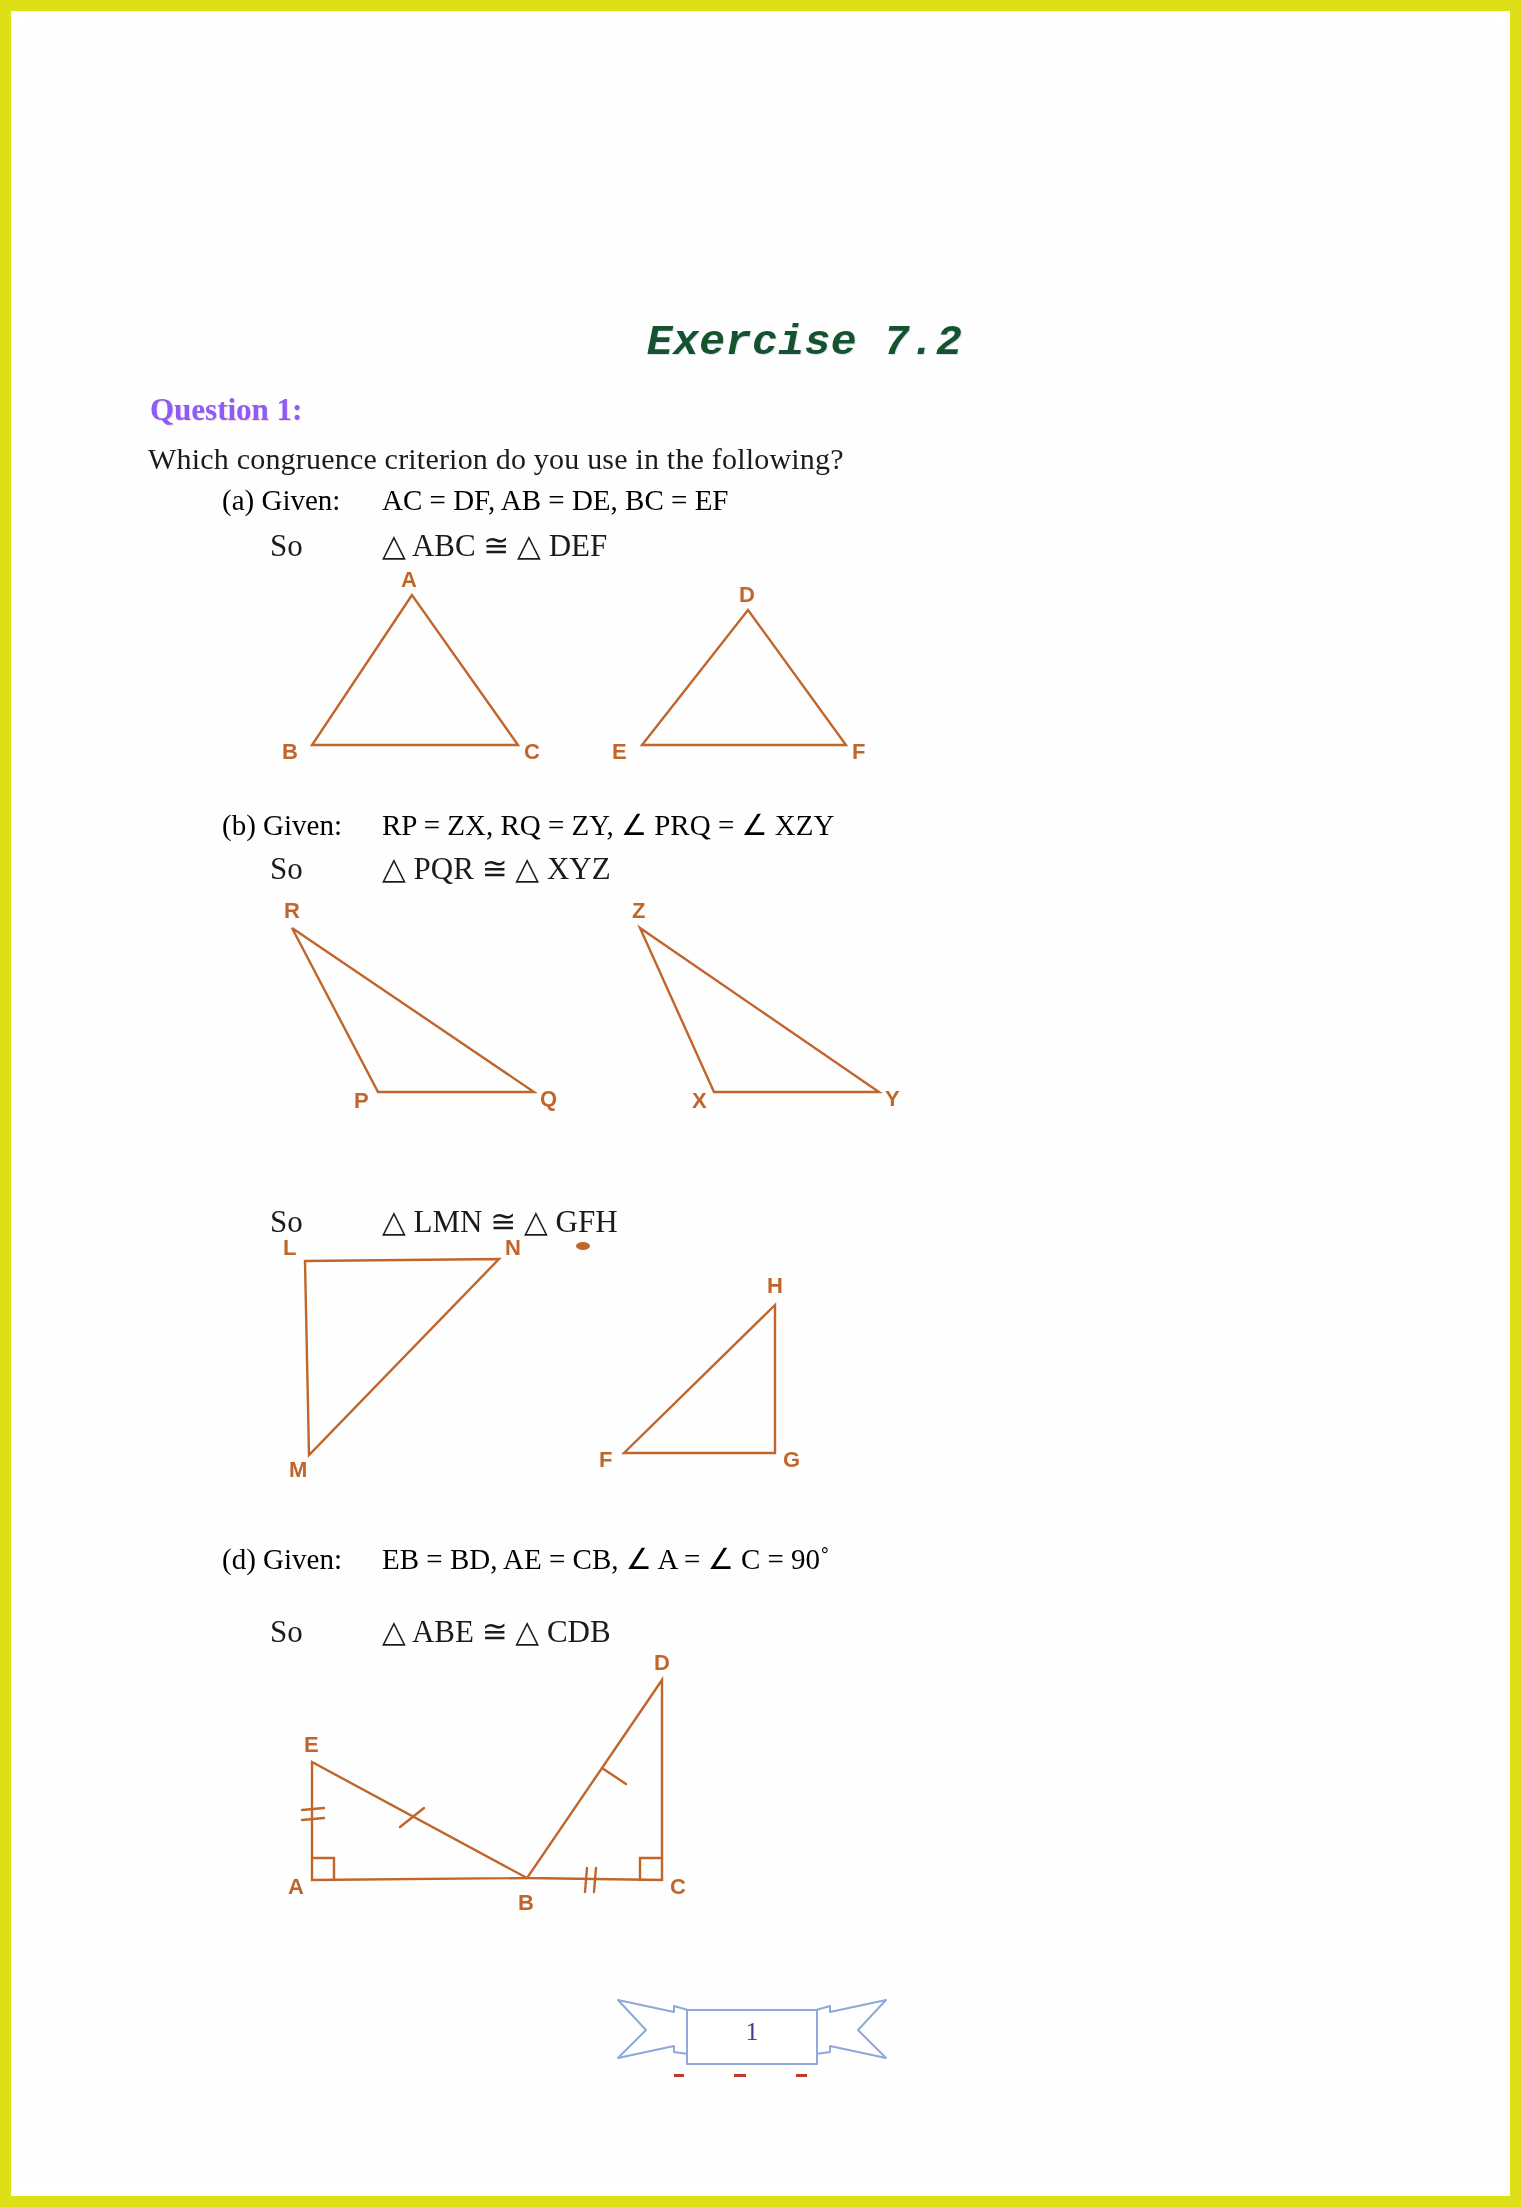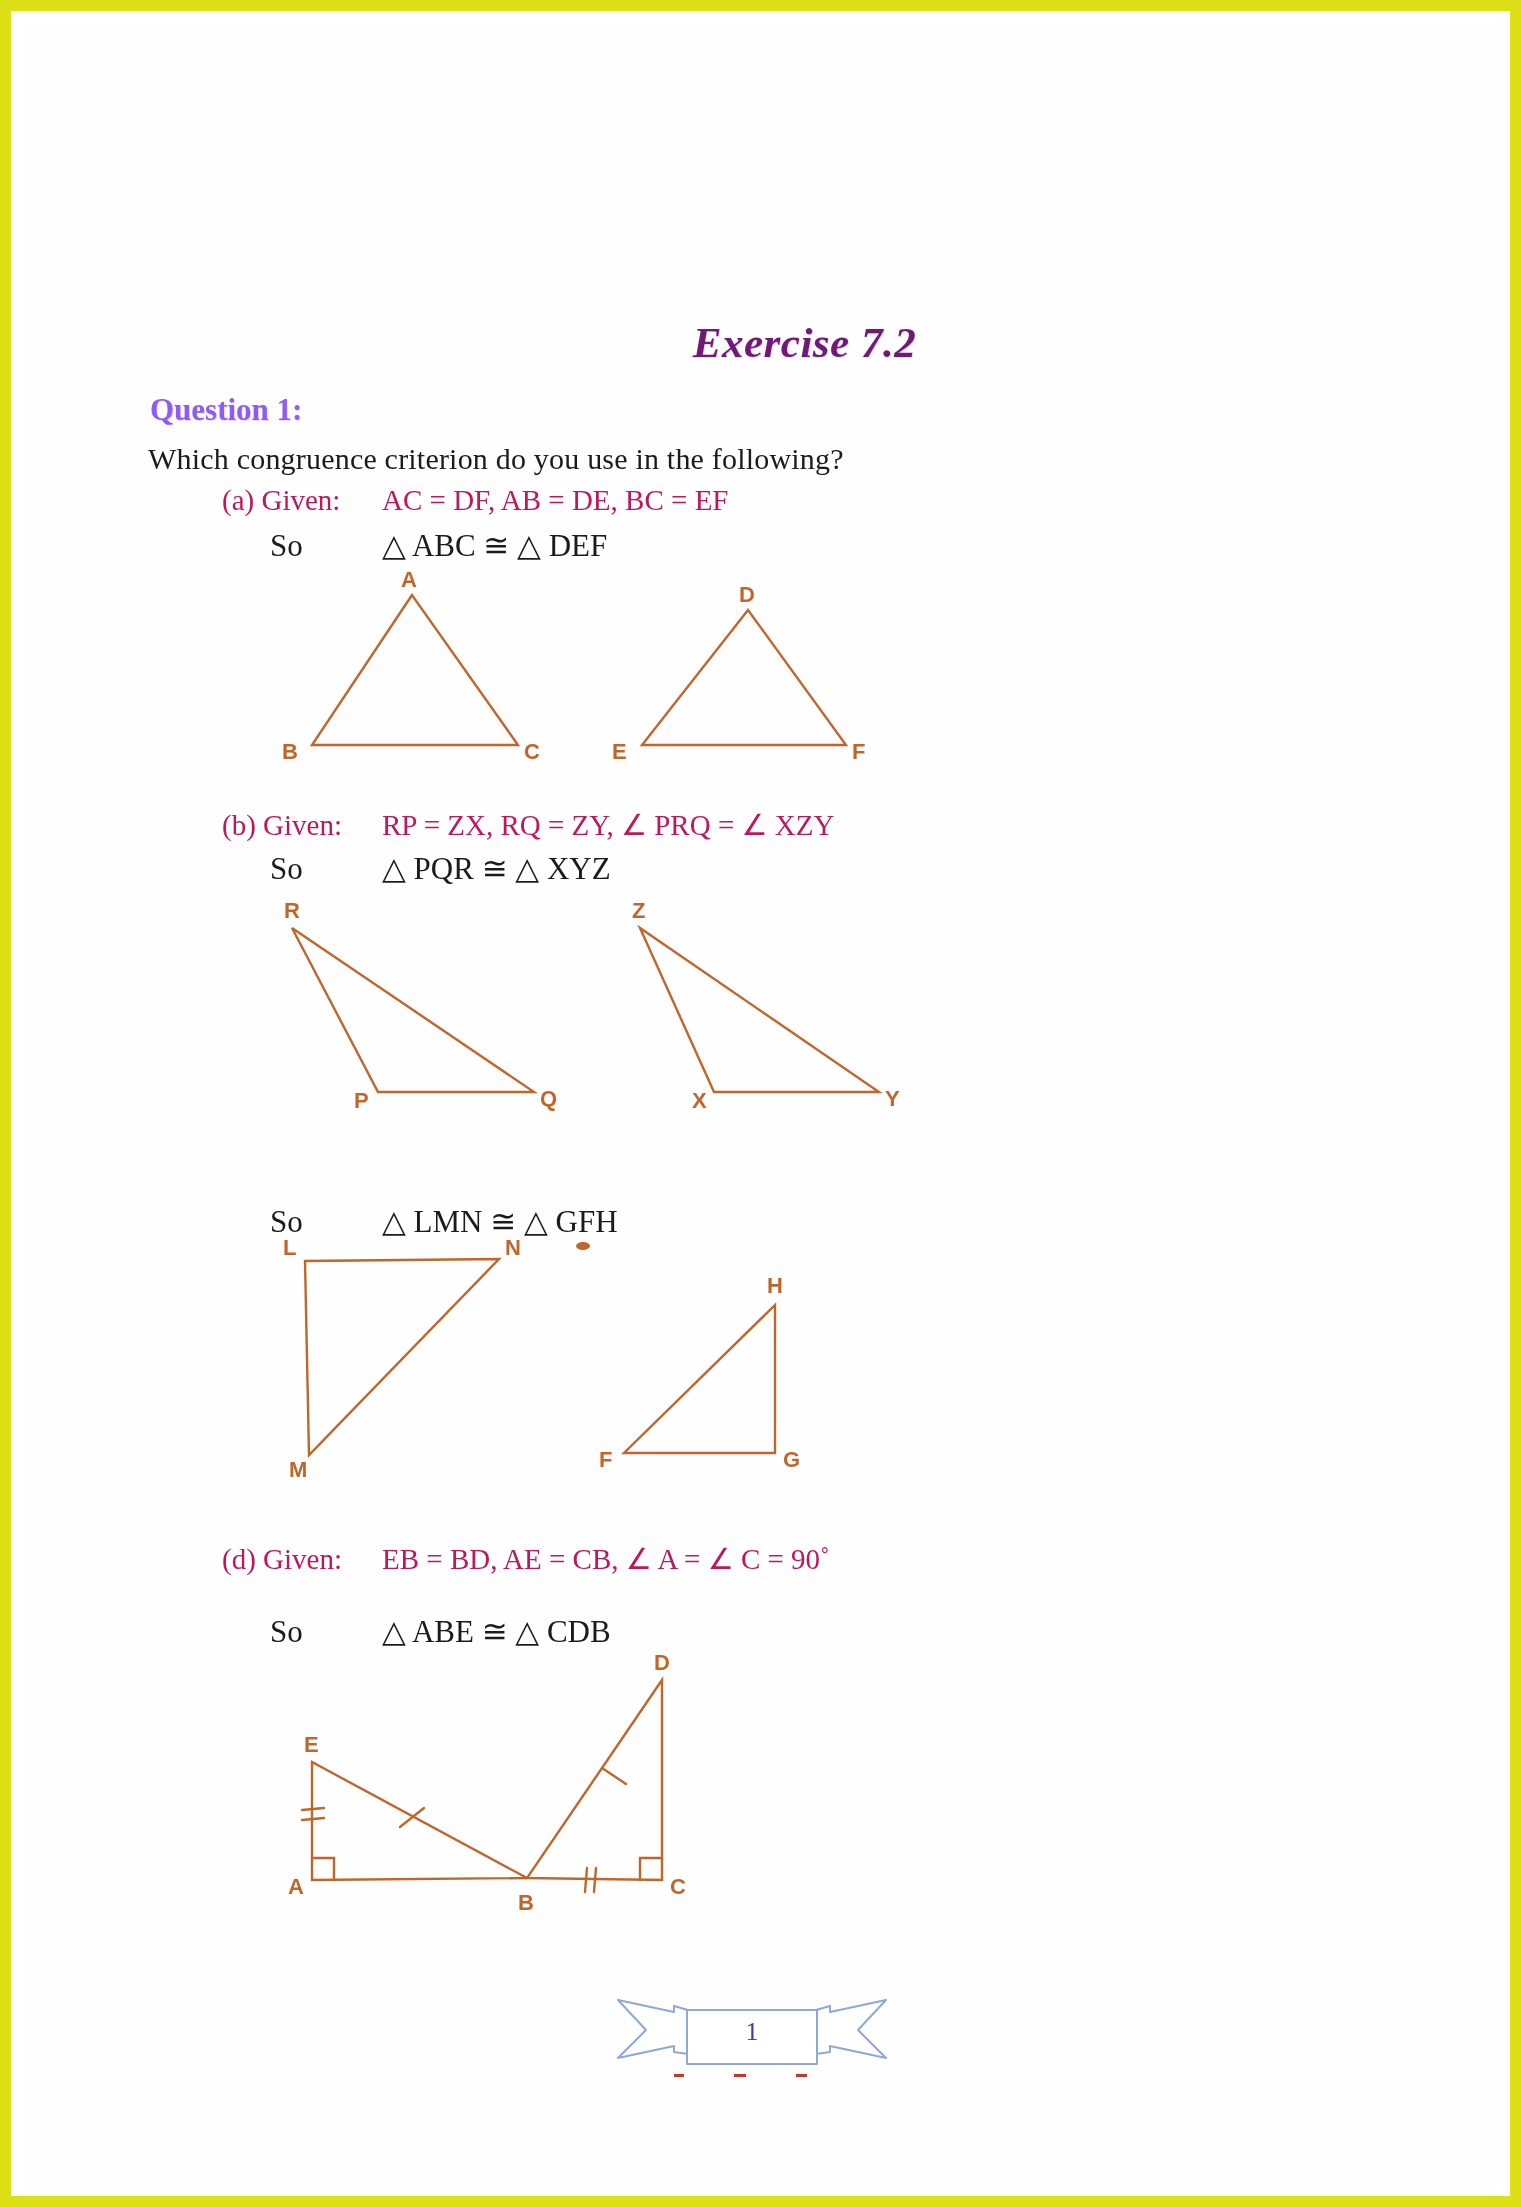--- a/index.html
+++ b/index.html
@@ -31,25 +31,25 @@
     box-shadow: inset 0 0 2px rgba(0,0,0,0.03);
   }
 
   
   .ex-title {
     position: absolute;
     left: 0;
     right: 0;
     top: 296px;
     text-align: center;
-    font-family: Liberation Serif, serif;
+    font-family: Liberation Mono, monospace;
     font-style: italic;
     font-weight: bold;
     font-size: 43px;
-    color: #701a75;
+    color: #14532d;
     letter-spacing: 0.5px;
     text-shadow: 1px 1px 0 rgba(120,110,220,0.22);
     padding-left: 88px;
   }
 
   .q-title {
     position: absolute;
     left: 128px;
     top: 370px;
     font-family: "Liberation Serif", serif;
@@ -66,21 +66,21 @@
     font-size: 30px;
     color: #1b1b1b;
     letter-spacing: 0.2px;
   }
 
   
   .part {
     position: absolute;
     left: 200px;
     font-size: 29px;
-    color: #be185d;
+    color: #000000;
     white-space: nowrap;
   }
   .part .lbl {
     display: inline-block;
     width: 160px;
   }
   .part .body {
     display: inline-block;
   }
   .so-row {

